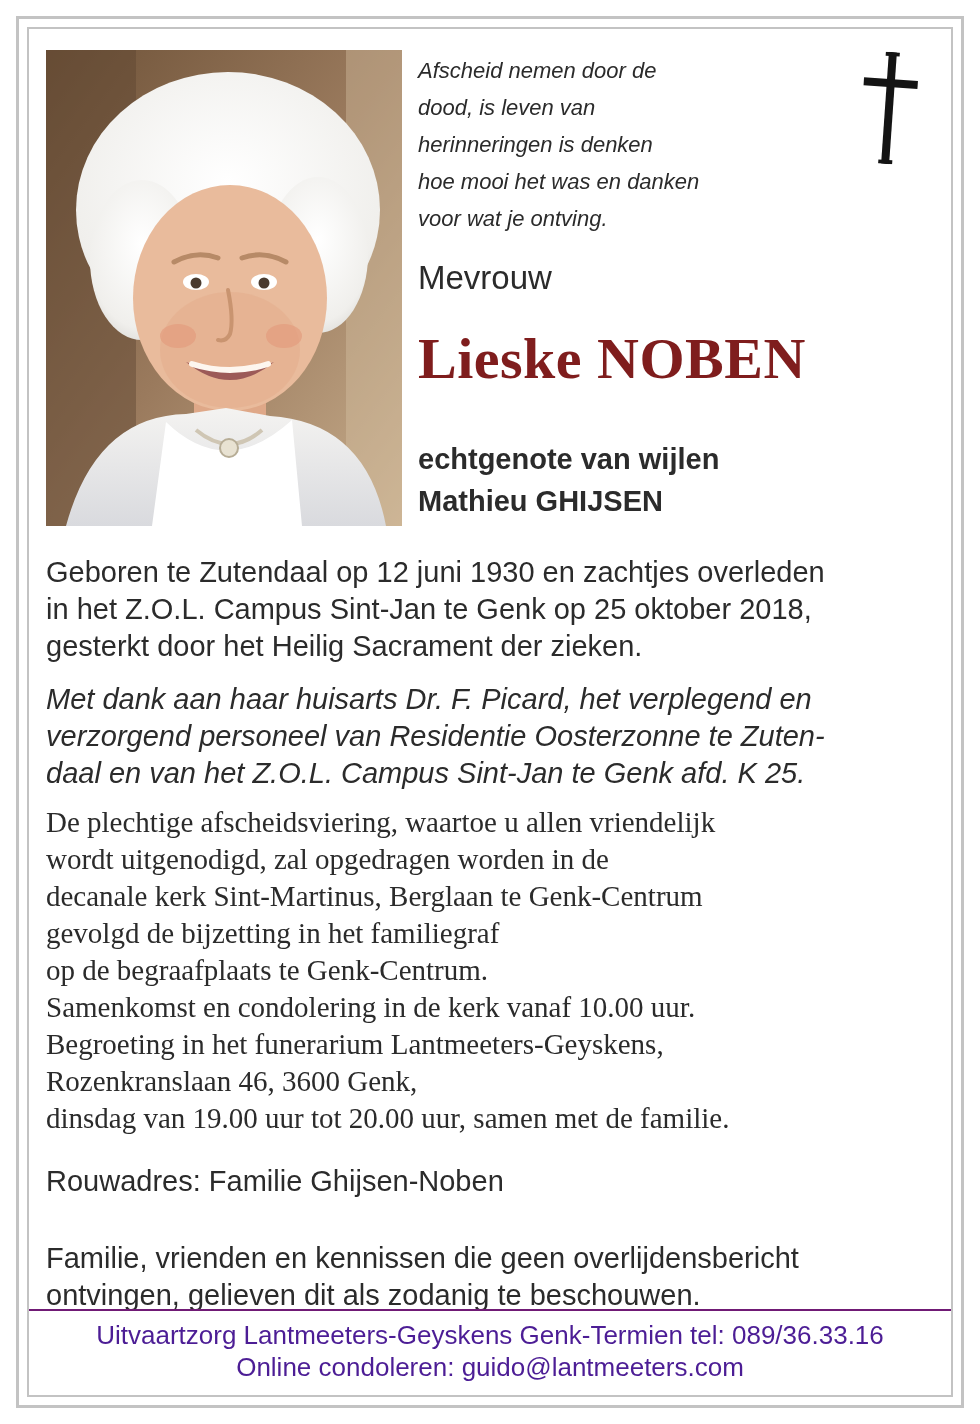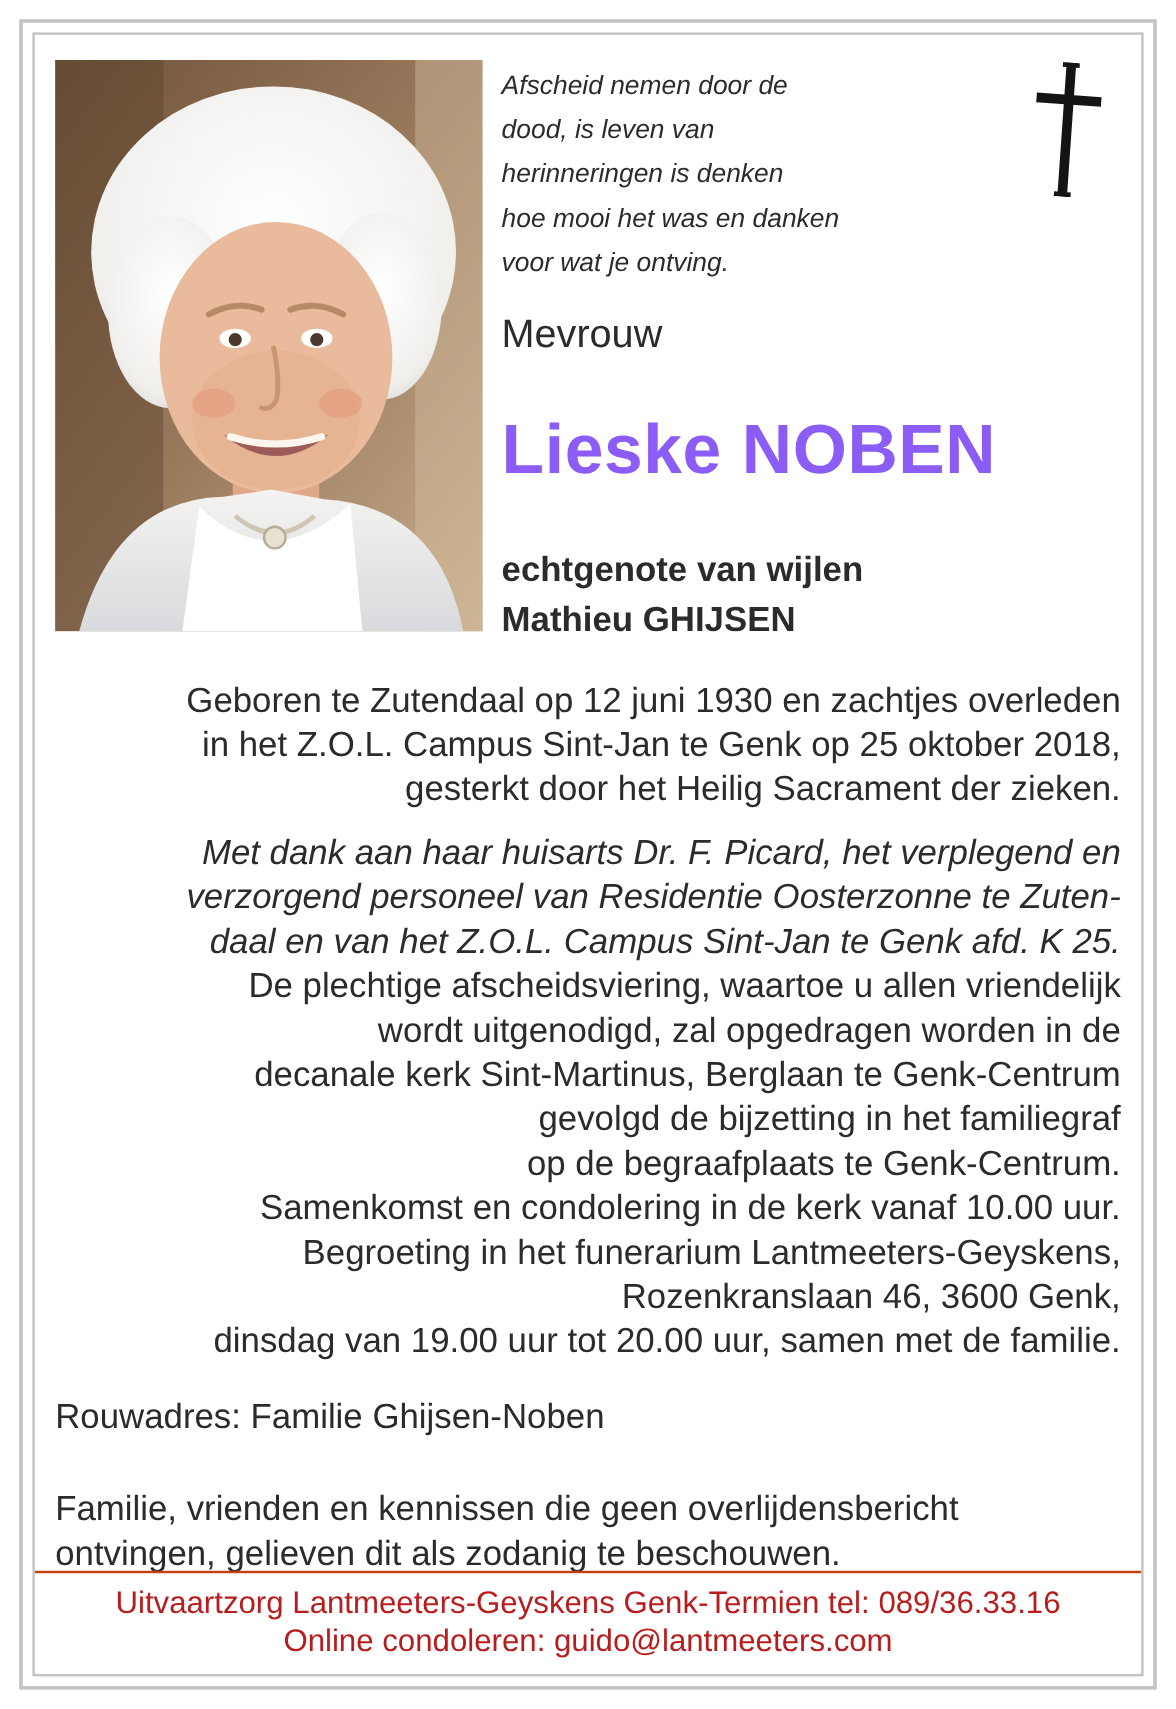--- a/index.html
+++ b/index.html
@@ -51,62 +51,62 @@
     font-size: 22px;
     line-height: 37px;
     white-space: pre-line;
     max-width: 690px;
   }
   .salutation {
     font-size: 33px;
     margin-top: 22px;
   }
   .deceased-name {
-    font-family: Liberation Sans, sans-serif;
+    font-family: Liberation Serif, serif;
     font-weight: bold;
     font-size: 58px;
     letter-spacing: 0.5px;
-    margin-top: 44px;
-    color: #8b5cf6;
+    margin-top: 28px;
+    color: #7f1d1d;
   }
   .spouse {
     font-weight: bold;
     font-size: 29px;
     line-height: 42px;
     margin-top: 46px;
     white-space: pre-line;
   }
   .cross {
     position: absolute;
     top: 2px;
     right: 14px;
     width: 62px;
     height: 112px;
     transform: rotate(4deg);
   }
   .body-text { font-size: 29px; line-height: 37px; }
-  .centered { text-align: right; }
+  .centered { text-align: left; }
   .preline { white-space: pre-line; }
   .para-birth { margin-top: 28px; }
   .para-thanks { margin-top: 16px; font-style: italic; }
-  .para-service { margin-top: 0; }
+  .para-service { margin-top: 12px; font-family: Liberation Serif, serif; }
   .date-line { font-size: 29px; line-height: 37px; text-align: center; }
   .date-line .bold { font-weight: bold; }
   .para-rouwadres { margin-top: 26px; text-align: left; }
   .rouwadres-line2 { padding-left: 177px; }
   .para-notice { margin-top: 40px; text-align: left; white-space: pre-line; }
   .footer {
     position: absolute;
     left: 29px; right: 29px; bottom: 29px;
-    border-top: 2px solid #c2410c;
+    border-top: 2px solid #701a75;
     text-align: center;
     font-size: 26px;
     line-height: 32px;
     padding: 8px 0 12px;
-    color: #b91c1c;
+    color: #4c1d95;
   }
 </style>
 </head>
 <body>
 
 <div class="page">
   <div class="frame-outer"></div>
   <div class="frame-inner"></div>
 
   <div class="content">

